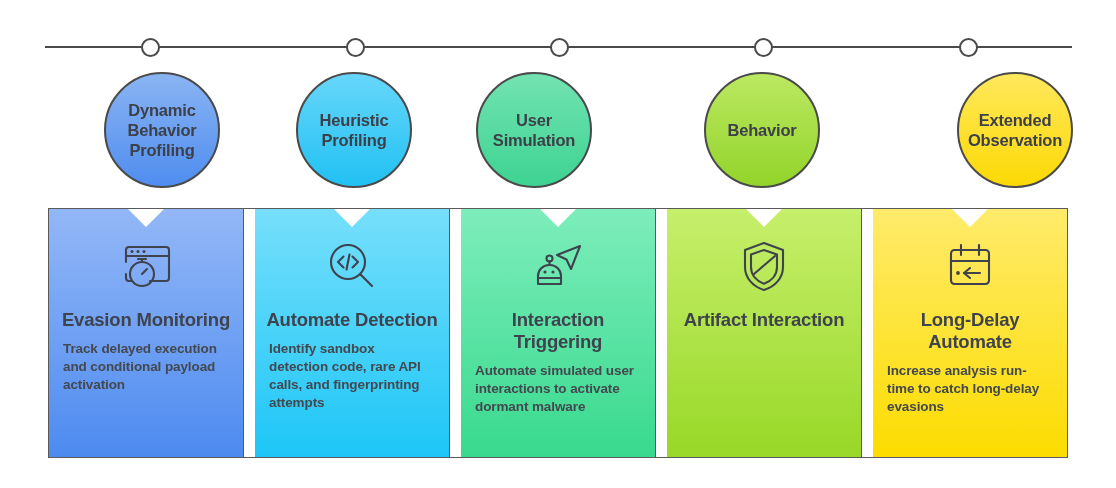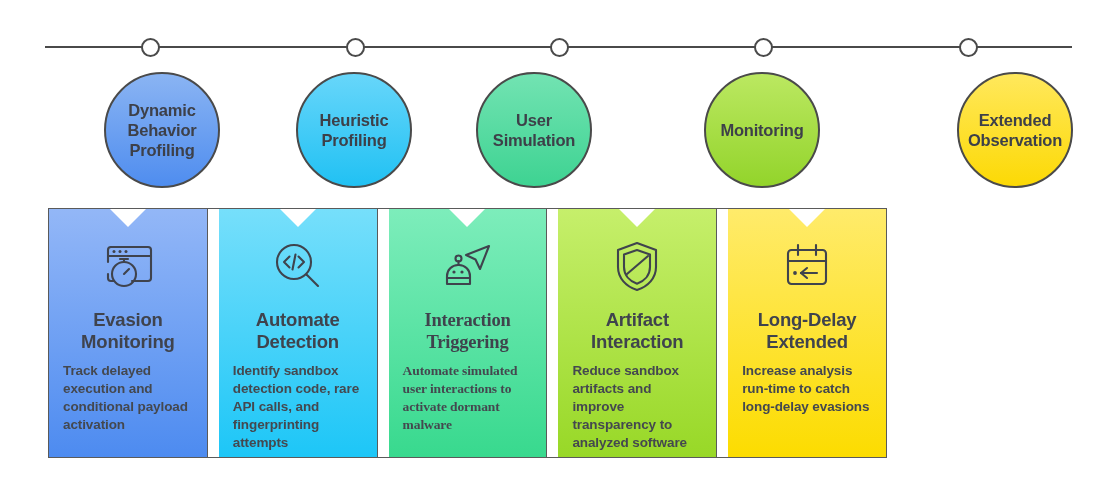--- a/index.html
+++ b/index.html
@@ -33,21 +33,21 @@
   }
   .circle span{
     display:block;
     font-size:16.5px;font-weight:bold;line-height:1.22;
     color:#3d4049;letter-spacing:-0.2px;
     padding:0 6px;
   }
 
   
   .panels{
-    position:absolute;left:48px;top:208px;width:839px;height:250px;
+    position:absolute;left:48px;top:208px;width:1020px;height:250px;
     display:flex;
     border:1.5px solid #5a5a5a;
     box-sizing:border-box;
     gap:11px;
   }
   .panel{
     position:relative;
     flex:1 1 0;
     box-sizing:border-box;
     border-right:1.5px solid #5a5a5a;
@@ -107,21 +107,21 @@
   <div class="circle" style="left: 104px; top: 72px; background: linear-gradient(rgb(138, 180, 243) 0%, rgb(79, 141, 239) 100%);">
     <span>Dynamic Behavior Profiling</span>
   </div>
   <div class="circle" style="left: 296px; top: 72px; background: linear-gradient(rgb(103, 214, 250) 0%, rgb(33, 193, 243) 100%);">
     <span>Heuristic Profiling</span>
   </div>
   <div class="circle" style="left: 476px; top: 72px; background: linear-gradient(rgb(114, 227, 178) 0%, rgb(62, 211, 146) 100%);">
     <span>User Simulation</span>
   </div>
   <div class="circle" style="left: 704px; top: 72px; background: linear-gradient(rgb(187, 232, 97) 0%, rgb(147, 212, 43) 100%);">
-    <span>Monitoring</span>
+    <span>Behavior</span>
   </div>
   <div class="circle" style="left: 957px; top: 72px; background: linear-gradient(rgb(255, 232, 92) 0%, rgb(252, 217, 5) 100%); justify-content: center;">
     <span>Extended Observation</span>
   </div>
 
   <div class="panels">
 
     <div class="panel" style="background: linear-gradient(rgb(147, 183, 247) 0%, rgb(77, 139, 240) 100%);">
       <div class="notch"></div>
       <div class="p-icon">
@@ -151,21 +151,21 @@
           <path d="M35.5 34.5L47 46"></path>
           <path d="M18.5 16.5L13 22l5.5 5.5"></path>
           <path d="M27.5 16.5L33 22l-5.5 5.5"></path>
           <path d="M24.5 14.5l-3 15"></path>
         </svg>
       </div>
       <div class="p-title">Automate Detection</div>
       <div class="p-desc">Identify sandbox detection code, rare API calls, and fingerprinting attempts</div>
     </div>
 
-    <div class="panel" style="background: linear-gradient(rgb(125, 237, 187) 0%, rgb(56, 217, 142) 100%); font-family: Liberation Serif, serif;">
+    <div class="panel" style="background: linear-gradient(rgb(125, 237, 187) 0%, rgb(56, 217, 142) 100%);">
       <div class="notch"></div>
       <div class="p-icon">
         <svg width="56" height="52" viewBox="0 0 56 52" fill="none" stroke="#3f434d" stroke-width="2.1" stroke-linecap="round" stroke-linejoin="round">
           <path d="M8 44v-8a11 11 0 0 1 11-11h1a11 11 0 0 1 11 11v8z"></path>
           <path d="M8 38h22"></path>
           <circle cx="15" cy="32" r="1.6" fill="#3f434d" stroke="none"></circle>
           <circle cx="23" cy="32" r="1.6" fill="#3f434d" stroke="none"></circle>
           <path d="M19.5 25v-4"></path>
           <circle cx="19.5" cy="18.5" r="3"></circle>
           <path d="M27 15L50 6l-9 23-4.5-9.5z"></path>
@@ -178,35 +178,34 @@
     <div class="panel" style="background: linear-gradient(rgb(198, 239, 107) 0%, rgb(152, 216, 39) 100%);">
       <div class="notch"></div>
       <div class="p-icon">
         <svg width="52" height="54" viewBox="0 0 52 54" fill="none" stroke="#3f434d" stroke-width="2.1" stroke-linecap="round" stroke-linejoin="round">
           <path d="M26 4L7 11v17c0 11 8 19.5 19 23 11-3.5 19-12 19-23V11z"></path>
           <path d="M26 11L13 15.5v12.5c0 8 5.5 14 13 16.8 7.5-2.8 13-8.8 13-16.8V15.5z"></path>
           <path d="M16 35L37 17"></path>
         </svg>
       </div>
       <div class="p-title">Artifact Interaction</div>
-      <div class="p-desc">Reduce sandbox artifacts and improve transparency to analyzed software</div>
     </div>
 
     <div class="panel" style="background: linear-gradient(rgb(255, 235, 107) 0%, rgb(252, 220, 0) 100%);">
       <div class="notch"></div>
       <div class="p-icon">
         <svg width="54" height="52" viewBox="0 0 54 52" fill="none" stroke="#3f434d" stroke-width="2.1" stroke-linecap="round" stroke-linejoin="round">
           <rect x="8" y="10" width="38" height="34" rx="3.5"></rect>
           <path d="M8 21h38"></path>
           <path d="M18 5v10"></path>
           <path d="M36 5v10"></path>
           <path d="M21 33h16"></path>
           <path d="M21 33l6-5"></path>
           <path d="M21 33l6 5"></path>
           <circle cx="15" cy="33" r="1.9" fill="#3f434d" stroke="none"></circle>
         </svg>
       </div>
-      <div class="p-title">Long-Delay Extended</div>
+      <div class="p-title">Long-Delay Automate</div>
       <div class="p-desc">Increase analysis run-time to catch long-delay evasions</div>
     </div>
 
   </div>
 </div>
 
 </body></html>

